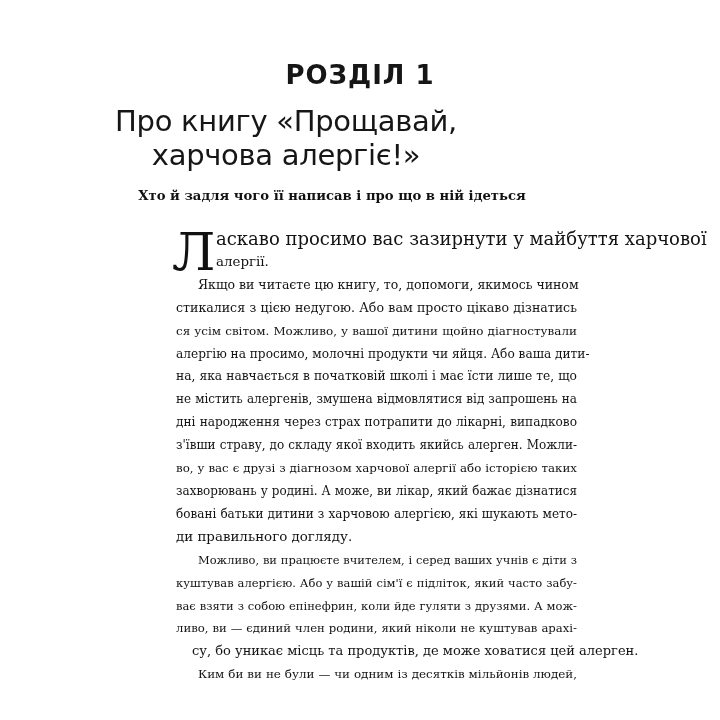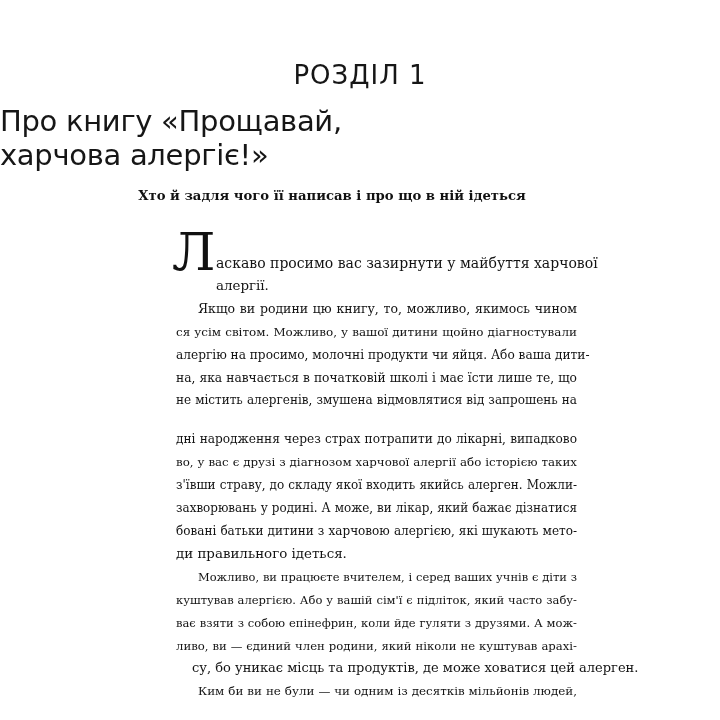--- a/index.html
+++ b/index.html
@@ -19,31 +19,31 @@
       left: 0; top: 0;
       width: 720px; height: 720px;
       background: #ffffff;
     }
     .chapter-label {
       position: absolute;
       top: 60px;
       left: 0; width: 720px;
       text-align: center;
       font-family: "DejaVu Sans", sans-serif;
-      font-weight: normal;
+      font-weight: bold;
       font-size: 26px;
       letter-spacing: 1px;
       line-height: 30px;
       color: #161616;
     }
     .chapter-title {
       position: absolute;
       top: 104px;
       left: 0; width: 572px;
-      text-align: left;
+      text-align: center;
       font-family: "DejaVu Sans", sans-serif;
       font-weight: normal;
       font-size: 29px;
       line-height: 34px;
       color: #161616;
       letter-spacing: -0.3px;
     }
     .chapter-title span { display: block; }
     .subtitle {
       position: absolute;
@@ -96,34 +96,35 @@
   <div class="chapter-title">
     <span>Про книгу «Прощавай,</span>
     <span>харчова алергіє!»</span>
   </div>
 
   <div class="subtitle">Хто й задля чого її написав і про що в ній ідеться</div>
 
   <div class="body-text">
     <span class="dropcap">Л</span>
 
-    <span class="line dropline" style="font-size: 14px; margin-top: 24px;">аскаво просимо вас зазирнути у майбуття харчової</span>
+    <span class="line dropline" style="font-size: 18px;">аскаво просимо вас зазирнути у майбуття харчової</span>
     <span class="line dropline end">алергії.</span>
 
-    <span class="line indent" style="font-size: 12.5123px;">Якщо ви родини цю книгу, то, можливо, якимось чином</span>
+    <span class="line indent" style="font-size: 12.5123px;">Якщо ви читаєте цю книгу, то, допомоги, якимось чином</span>
+    <span class="line" style="font-size: 12.5986px;">стикалися з цією недугою. Або вам просто цікаво дізнатись</span>
     <span class="line" style="font-size: 11.9567px;">ся усім світом. Можливо, у вашої дитини щойно діагностували</span>
     <span class="line" style="font-size: 12.1503px;">алергію на просимо, молочні продукти чи яйця. Або ваша дити-</span>
     <span class="line" style="font-size: 12.2614px;">на, яка навчається в початковій школі і має їсти лише те, що</span>
     <span class="line" style="font-size: 12.0033px;">не містить алергенів, змушена відмовлятися від запрошень на</span>
-    <span class="line" style="font-size: 12.1668px; margin-top: 16px;">дні народження через страх потрапити до лікарні, випадково</span>
+    <span class="line" style="font-size: 12.1668px;">дні народження через страх потрапити до лікарні, випадково</span>
+    <span class="line" style="font-size: 12.0159px;">з'ївши страву, до складу якої входить якийсь алерген. Можли-</span>
     <span class="line" style="font-size: 11.8274px;">во, у вас є друзі з діагнозом харчової алергії або історією таких</span>
-    <span class="line" style="font-size: 12.0159px;">з'ївши страву, до складу якої входить якийсь алерген. Можли-</span>
     <span class="line" style="font-size: 11.9622px;">захворювань у родині. А може, ви лікар, який бажає дізнатися</span>
     <span class="line" style="font-size: 12.04px;">бовані батьки дитини з харчовою алергією, які шукають мето-</span>
-    <span class="line end">ди правильного ідеться.</span>
+    <span class="line end">ди правильного догляду.</span>
 
     <span class="line indent" style="font-size: 11.4642px;">Можливо, ви працюєте вчителем, і серед ваших учнів є діти з</span>
     <span class="line" style="font-size: 11.5204px;">куштував алергією. Або у вашій сім'ї є підліток, який часто забу-</span>
     <span class="line" style="font-size: 11.5425px;">ває взяти з собою епінефрин, коли йде гуляти з друзями. А мож-</span>
     <span class="line" style="font-size: 11.6784px;">ливо, ви — єдиний член родини, який ніколи не куштував арахі-</span>
     <span class="line end" style="font-size: 13px; margin-left: 16px;">су, бо уникає місць та продуктів, де може ховатися цей алерген.</span>
 
     <span class="line indent" style="font-size: 11.8903px;">Ким би ви не були — чи одним із десятків мільйонів людей,</span>
 
   </div>

